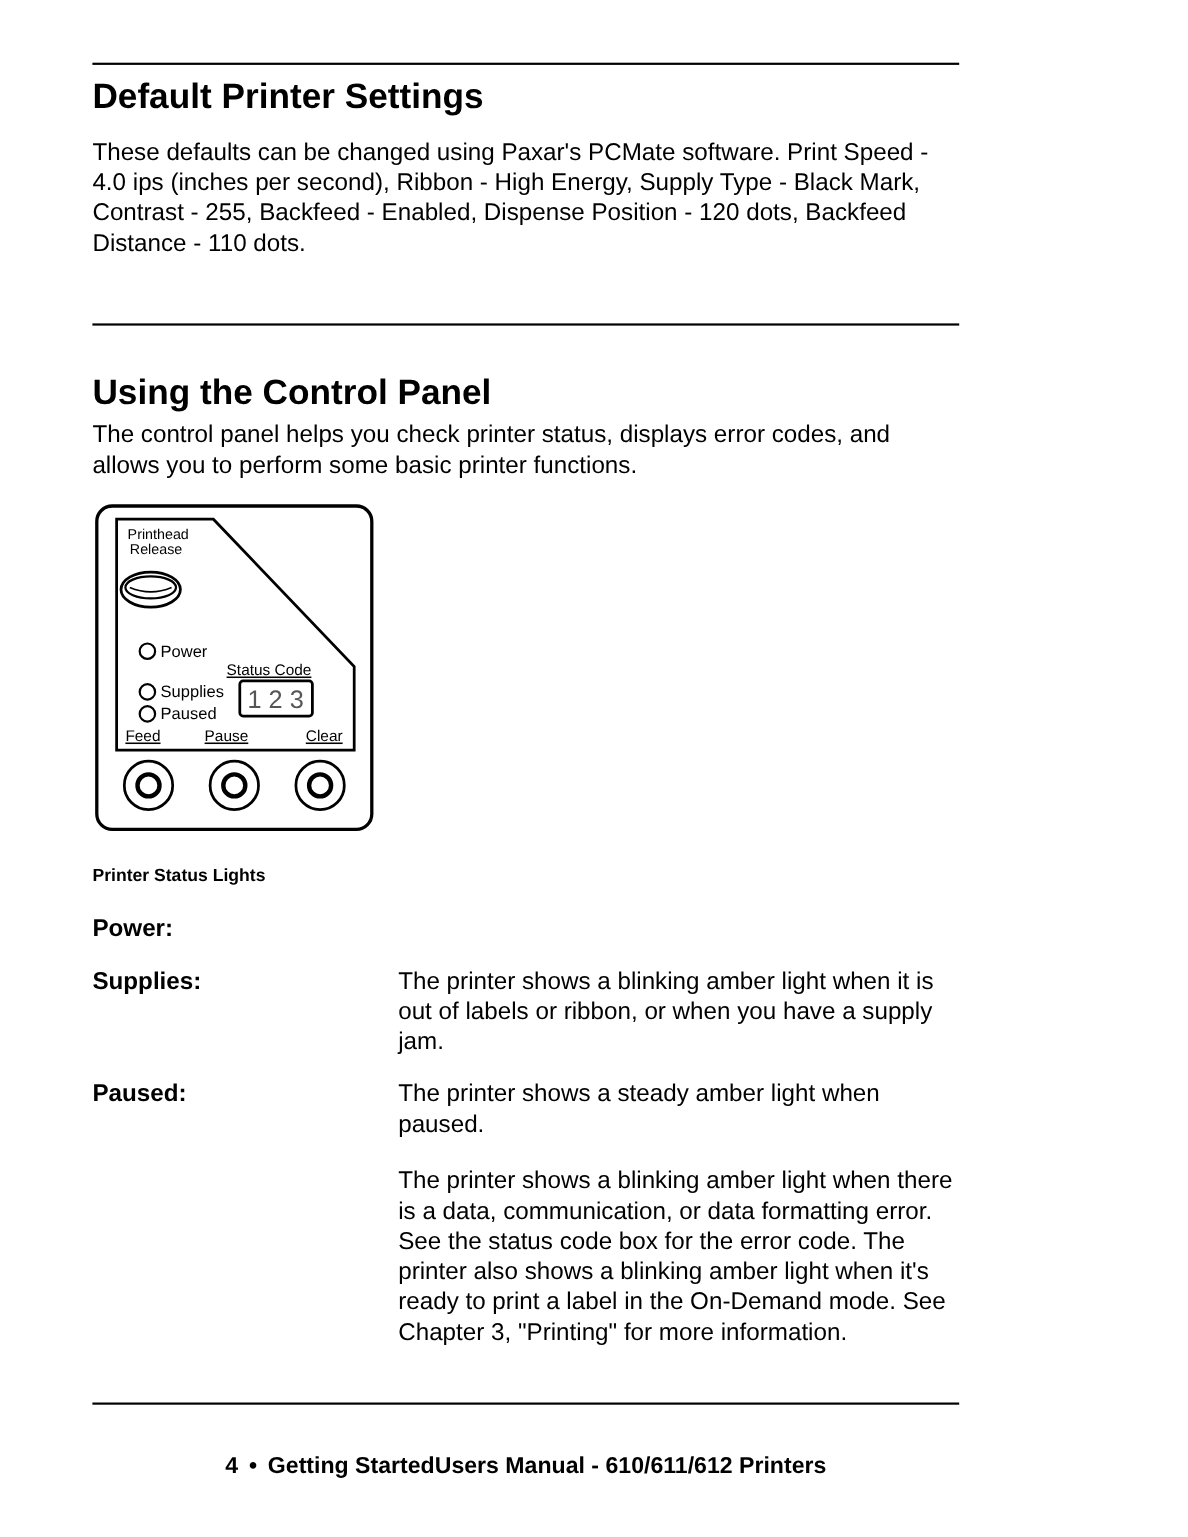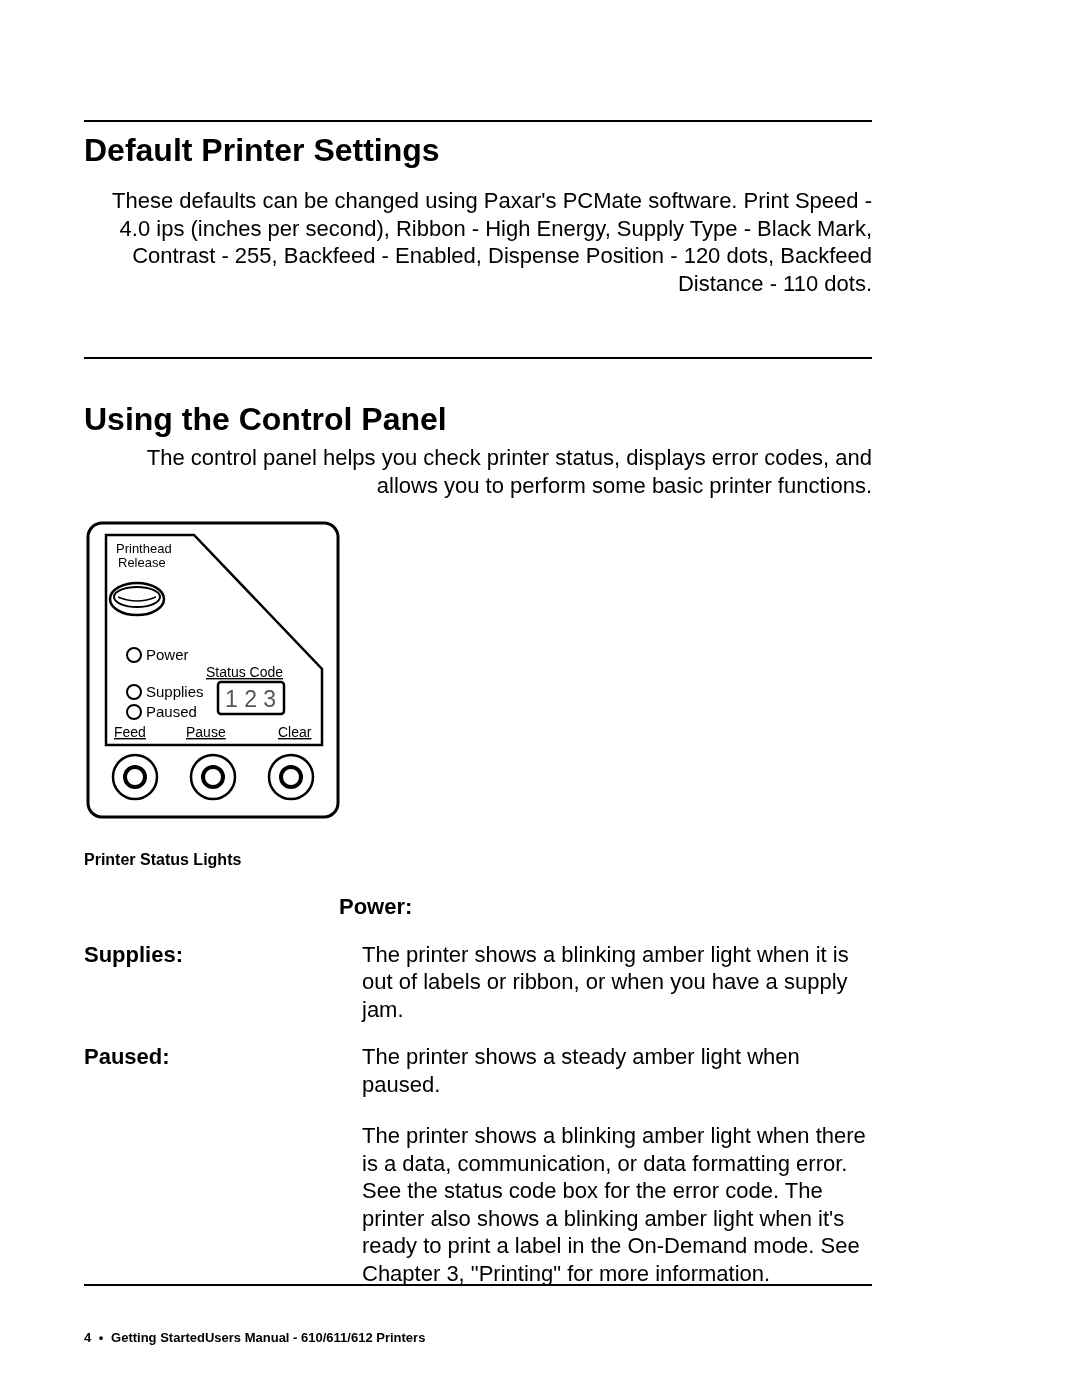--- a/index.html
+++ b/index.html
@@ -7,37 +7,36 @@
     padding: 0;
     background: #ffffff;
     font-family: Arial, Helvetica, sans-serif;
     color: #000;
   }
   .page {
     width: 952px;
     height: 1397px;
     position: relative;
     box-sizing: border-box;
-    padding: 120px 80px 50px 84px;
+    padding: 57px 80px 50px 84px;
   }
   .rule {
     border: none;
     border-top: 2.5px solid #000;
     margin: 0;
   }
   h1.section {
     font-size: 32px;
     font-weight: bold;
     margin: 10px 0 18px 0;
   }
   p.body {
     font-size: 22px;
     line-height: 1.25;
     margin: 0 0 20px 0;
-    text-align: right;
   }
   .gap { height: 40px; }
 
   
   .figure-wrap {
     display: flex;
     justify-content: flex-start;
     margin: 6px 0 30px 0;
   }
   .panel-svg {
@@ -51,21 +50,20 @@
     margin: 28px 0 24px 0;
   }
 
   .dl {
     font-size: 22px;
     line-height: 1.25;
   }
   .dl-row {
     display: flex;
     margin-bottom: 20px;
-    justify-content: center;
   }
   .dl-term {
     width: 278px;
     flex: 0 0 278px;
     font-weight: bold;
   }
   .dl-def {
     flex: 1;
   }
   .dl-extra {
@@ -79,22 +77,22 @@
     left: 84px;
     right: 80px;
     bottom: 52px;
   }
   .footer .rule {
     border-top-width: 2px;
     margin-bottom: 2px;
   }
   .footer-row {
     display: flex;
-    justify-content: flex-start;
-    font-size: 13px;
+    justify-content: center;
+    font-size: 21px;
     font-weight: bold;
     margin-top: 44px;
   }
   .footer-left .bullet {
     margin: 0 4px;
   }
 </style>
 </head>
 <body>
 

